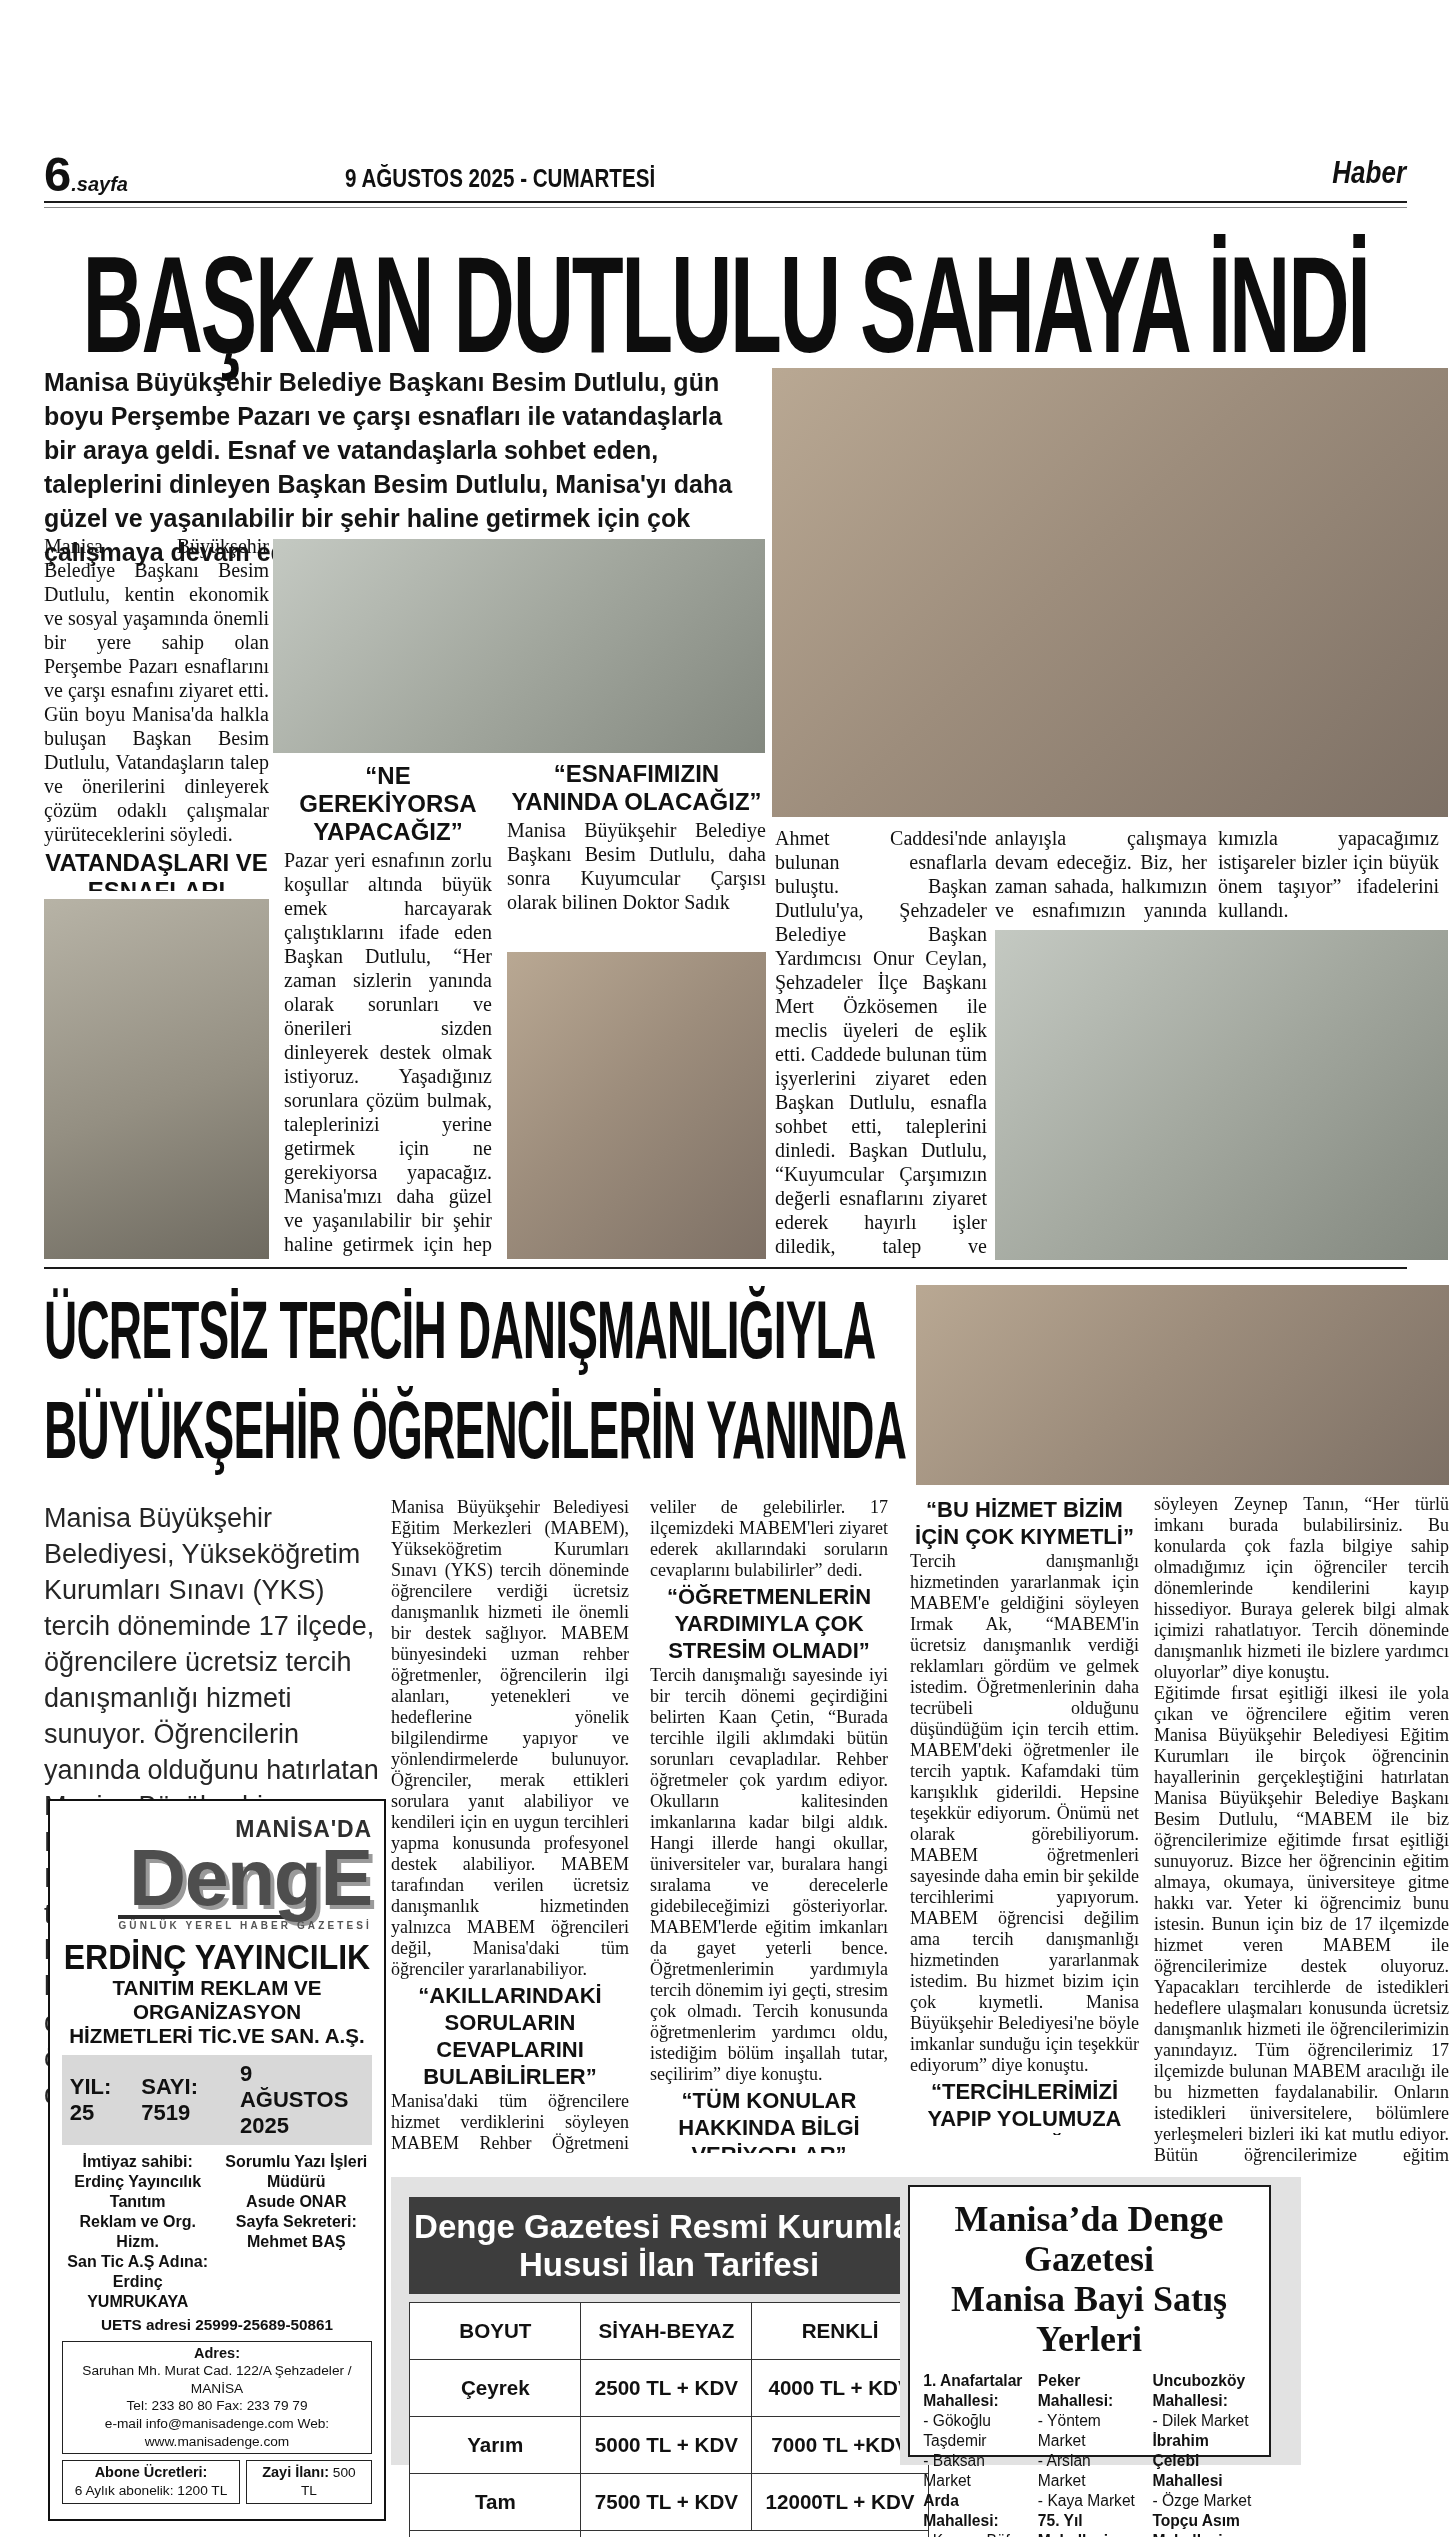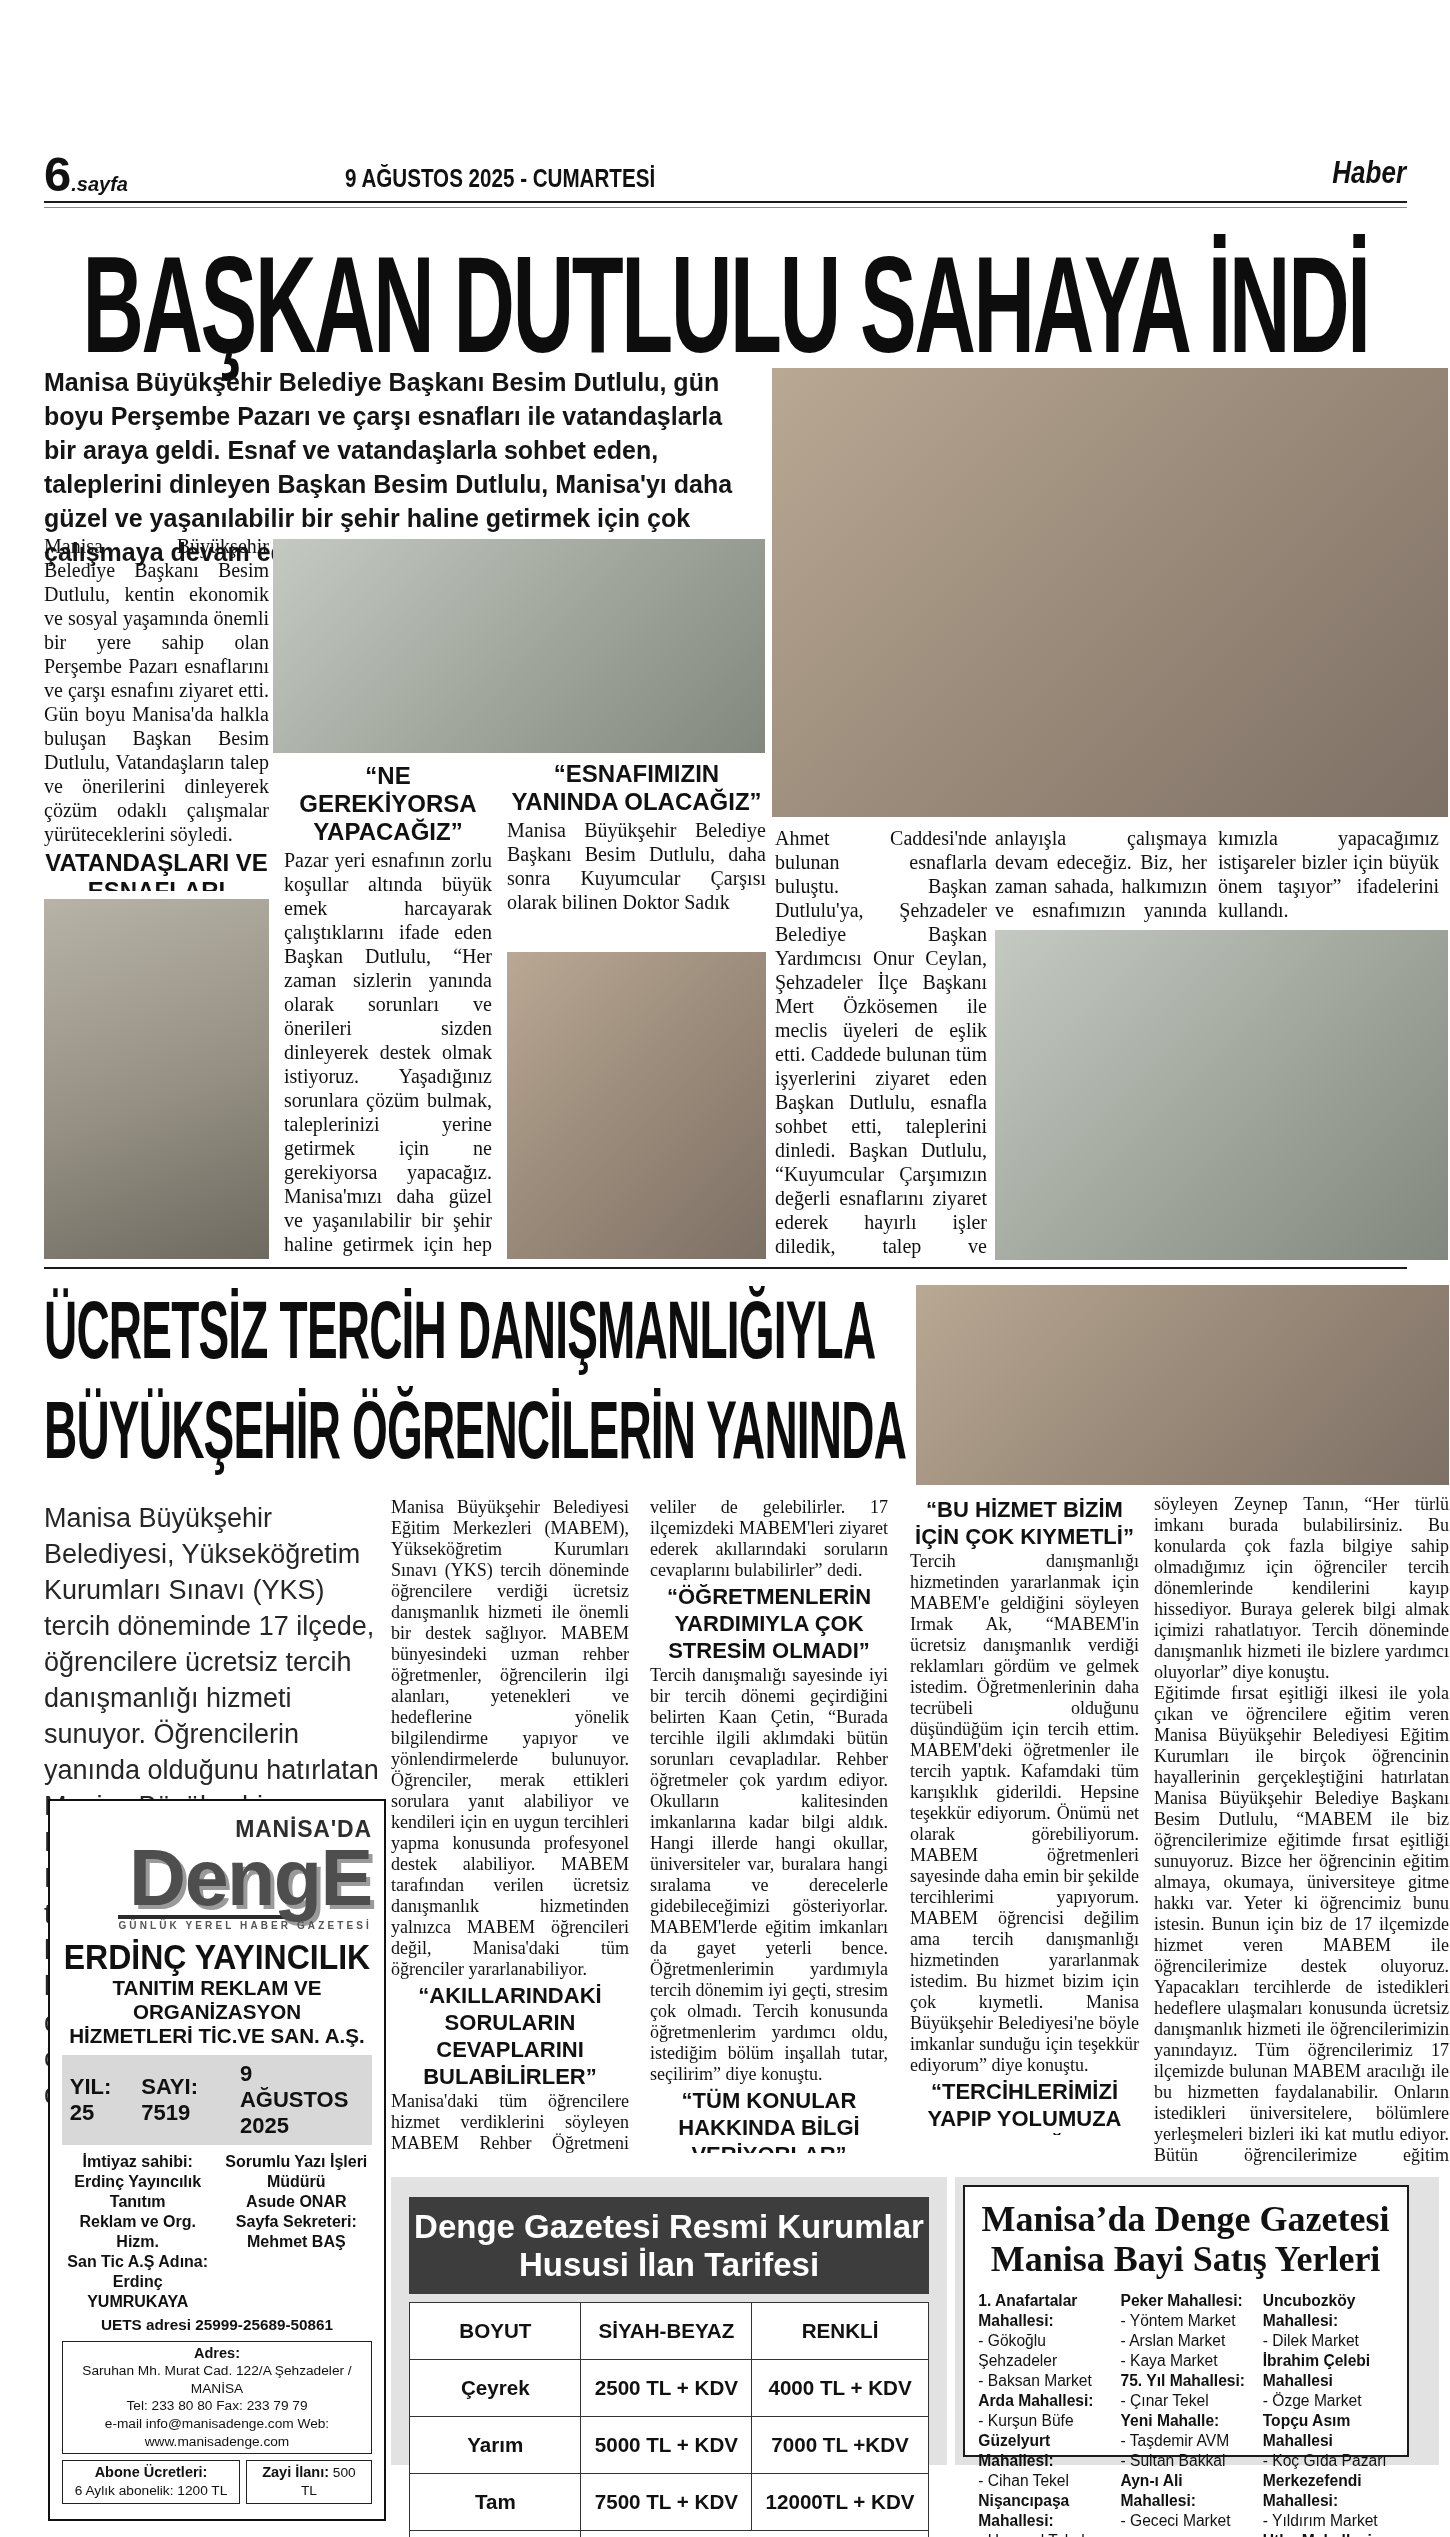--- a/index.html
+++ b/index.html
@@ -252,30 +252,30 @@
           </tr>
           <tr>
             <td>Logoüstü (Sürmanşet)</td>
             <td colspan="2">4500 TL + KDV</td>
           </tr>
         </tbody>
     </table>
 
   </div>
 
-  <div class="abs bayi-wrap" style="left:955px;top:2177px;width:484px;height:288px;">
+  <div class="abs bayi-wrap" style="left:900px;top:2177px;width:401px;height:288px;">
     <div class="bayi-box">
       <div class="bayi-title">
         <div>Manisa’da Denge Gazetesi</div>
         <div>Manisa Bayi Satış Yerleri</div>
       </div>
       <div class="bayi-cols" id="bayi-cols">
           <div class="bayi-col">
             <div class="bh">1. Anafartalar Mahallesi:</div>
-            <div class="bi">- Gökoğlu Şehzadeler</div>
+            <div class="bi">- Gökoğlu Taşdemir</div>
             <div class="bi">- Baksan Market</div>
             <div class="bh">Arda Mahallesi:</div>
             <div class="bi">- Kurşun Büfe</div>
             <div class="bh">Güzelyurt Mahallesi:</div>
             <div class="bi">- Cihan Tekel</div>
             <div class="bh">Nişancıpaşa Mahallesi:</div>
             <div class="bi">- Uzunyol Tekel</div>
           </div>
           <div class="bayi-col">
             <div class="bh">Peker Mahallesi:</div>

